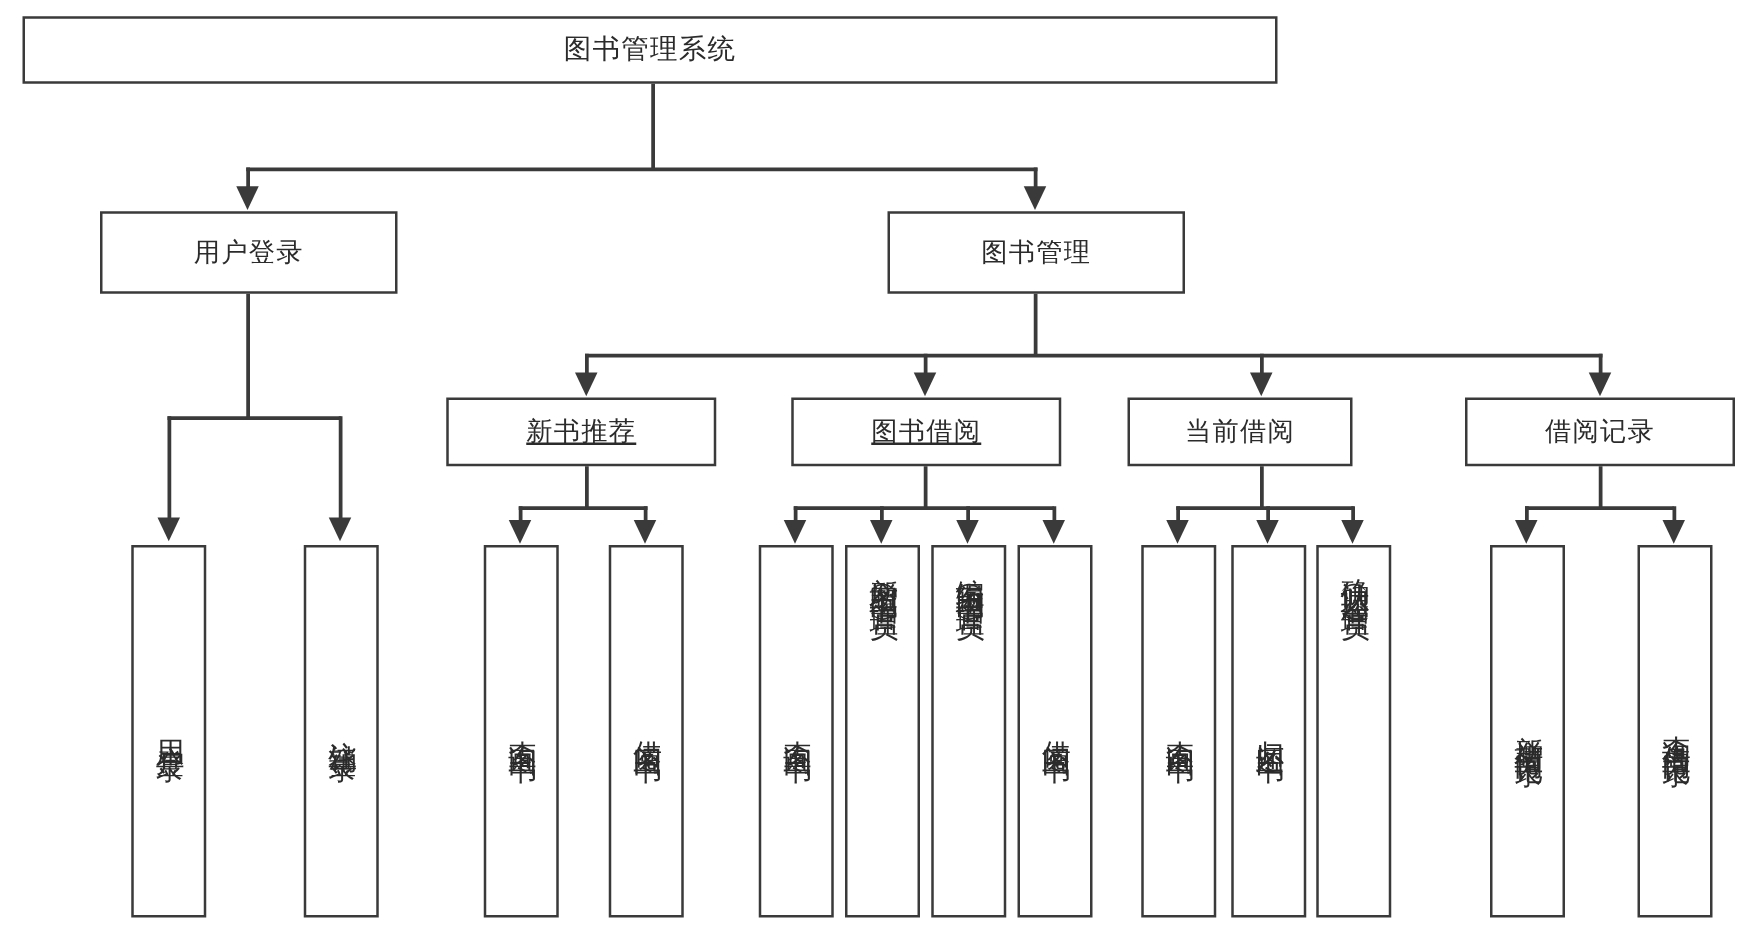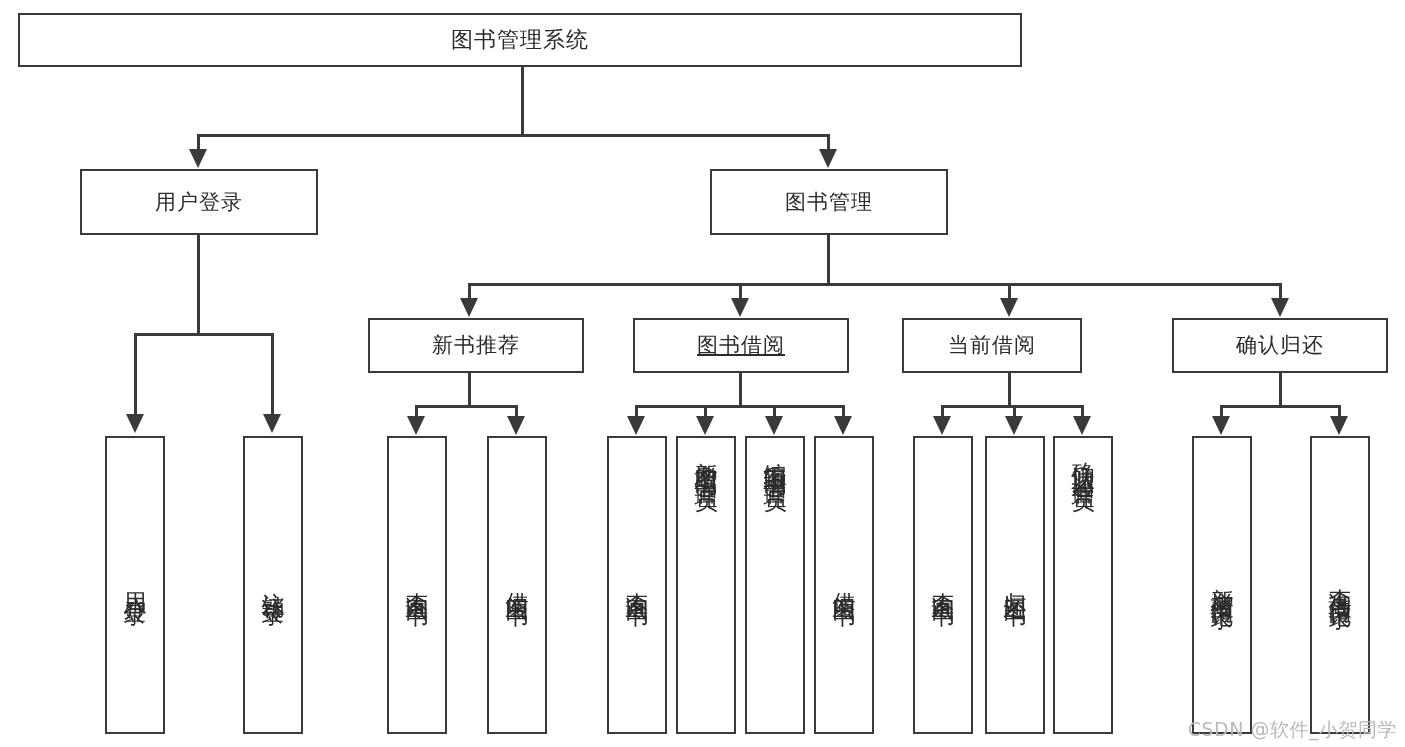--- a/index.html
+++ b/index.html
@@ -123,31 +123,31 @@
   <div class="hline" style="left:468px; top:283px; width:814px; height:3px;"></div>
   <div class="vline" style="left:468px; top:283px; width:3px; height:17px;"></div>
   <div class="arrow" style="left:460px; top:298px;"></div>
   <div class="vline" style="left:739px; top:283px; width:3px; height:17px;"></div>
   <div class="arrow" style="left:731px; top:298px;"></div>
   <div class="vline" style="left:1008px; top:283px; width:3px; height:17px;"></div>
   <div class="arrow" style="left:1000px; top:298px;"></div>
   <div class="vline" style="left:1279px; top:283px; width:3px; height:17px;"></div>
   <div class="arrow" style="left:1271px; top:298px;"></div>
 
-  <div class="node horiz" style="left:368px; top:318px; width:216px; height:55px;">
+  <div class="node horiz" style="left:357px; top:318px; width:216px; height:55px;text-decoration:underline;">
     <span class="label">新书推荐</span>
   </div>
   <div class="node horiz" style="left:633px; top:318px; width:216px; height:55px;text-decoration:underline;">
     <span class="label">图书借阅</span>
   </div>
   <div class="node horiz" style="left:902px; top:318px; width:180px; height:55px;">
     <span class="label">当前借阅</span>
   </div>
   <div class="node horiz" style="left:1172px; top:318px; width:216px; height:55px;">
-    <span class="label">确认归还</span>
+    <span class="label">借阅记录</span>
   </div>
 
   <div class="vline" style="left:468px; top:373px; width:3px; height:34px;"></div>
   <div class="hline" style="left:415px; top:405px; width:103px; height:3px;"></div>
   <div class="vline" style="left:415px; top:405px; width:3px; height:14px;"></div>
   <div class="arrow" style="left:407px; top:416px;"></div>
   <div class="vline" style="left:515px; top:405px; width:3px; height:14px;"></div>
   <div class="arrow" style="left:507px; top:416px;"></div>
 
   <div class="vline" style="left:739px; top:373px; width:3px; height:34px;"></div>
@@ -214,15 +214,14 @@
     <span class="label">确认归还（管理员）</span>
   </div>
 
   <div class="node leaf centered" style="left:1192px; top:436px; width:60px; height:298px;">
     <span class="label">新增借阅记录</span>
   </div>
   <div class="node leaf centered" style="left:1310px; top:436px; width:60px; height:298px;">
     <span class="label">查询借阅记录</span>
   </div>
 
-  <div id="watermark">CSDN @软件_小贺同学</div>
 
 </div>
 
 </body></html>

